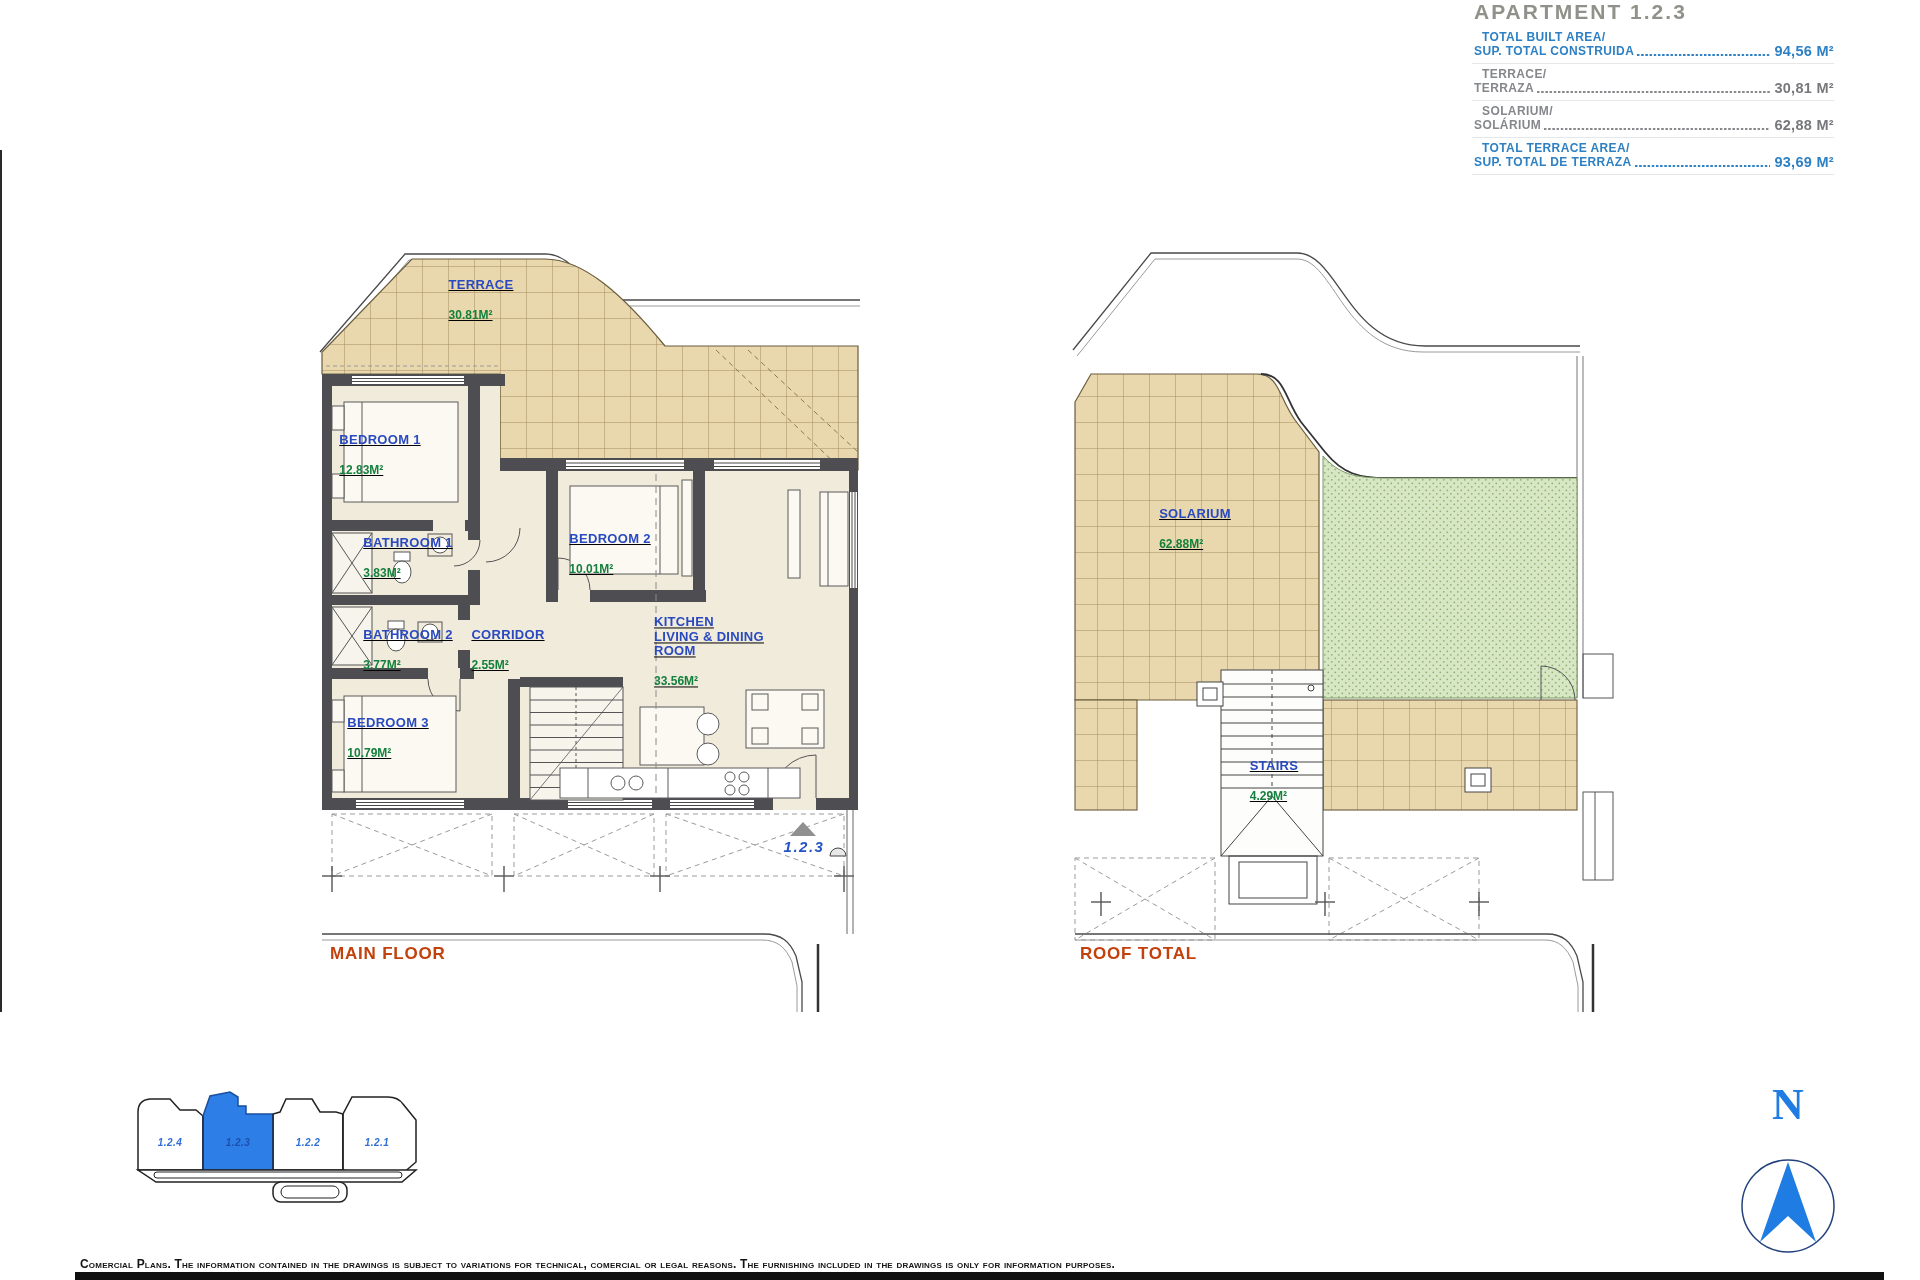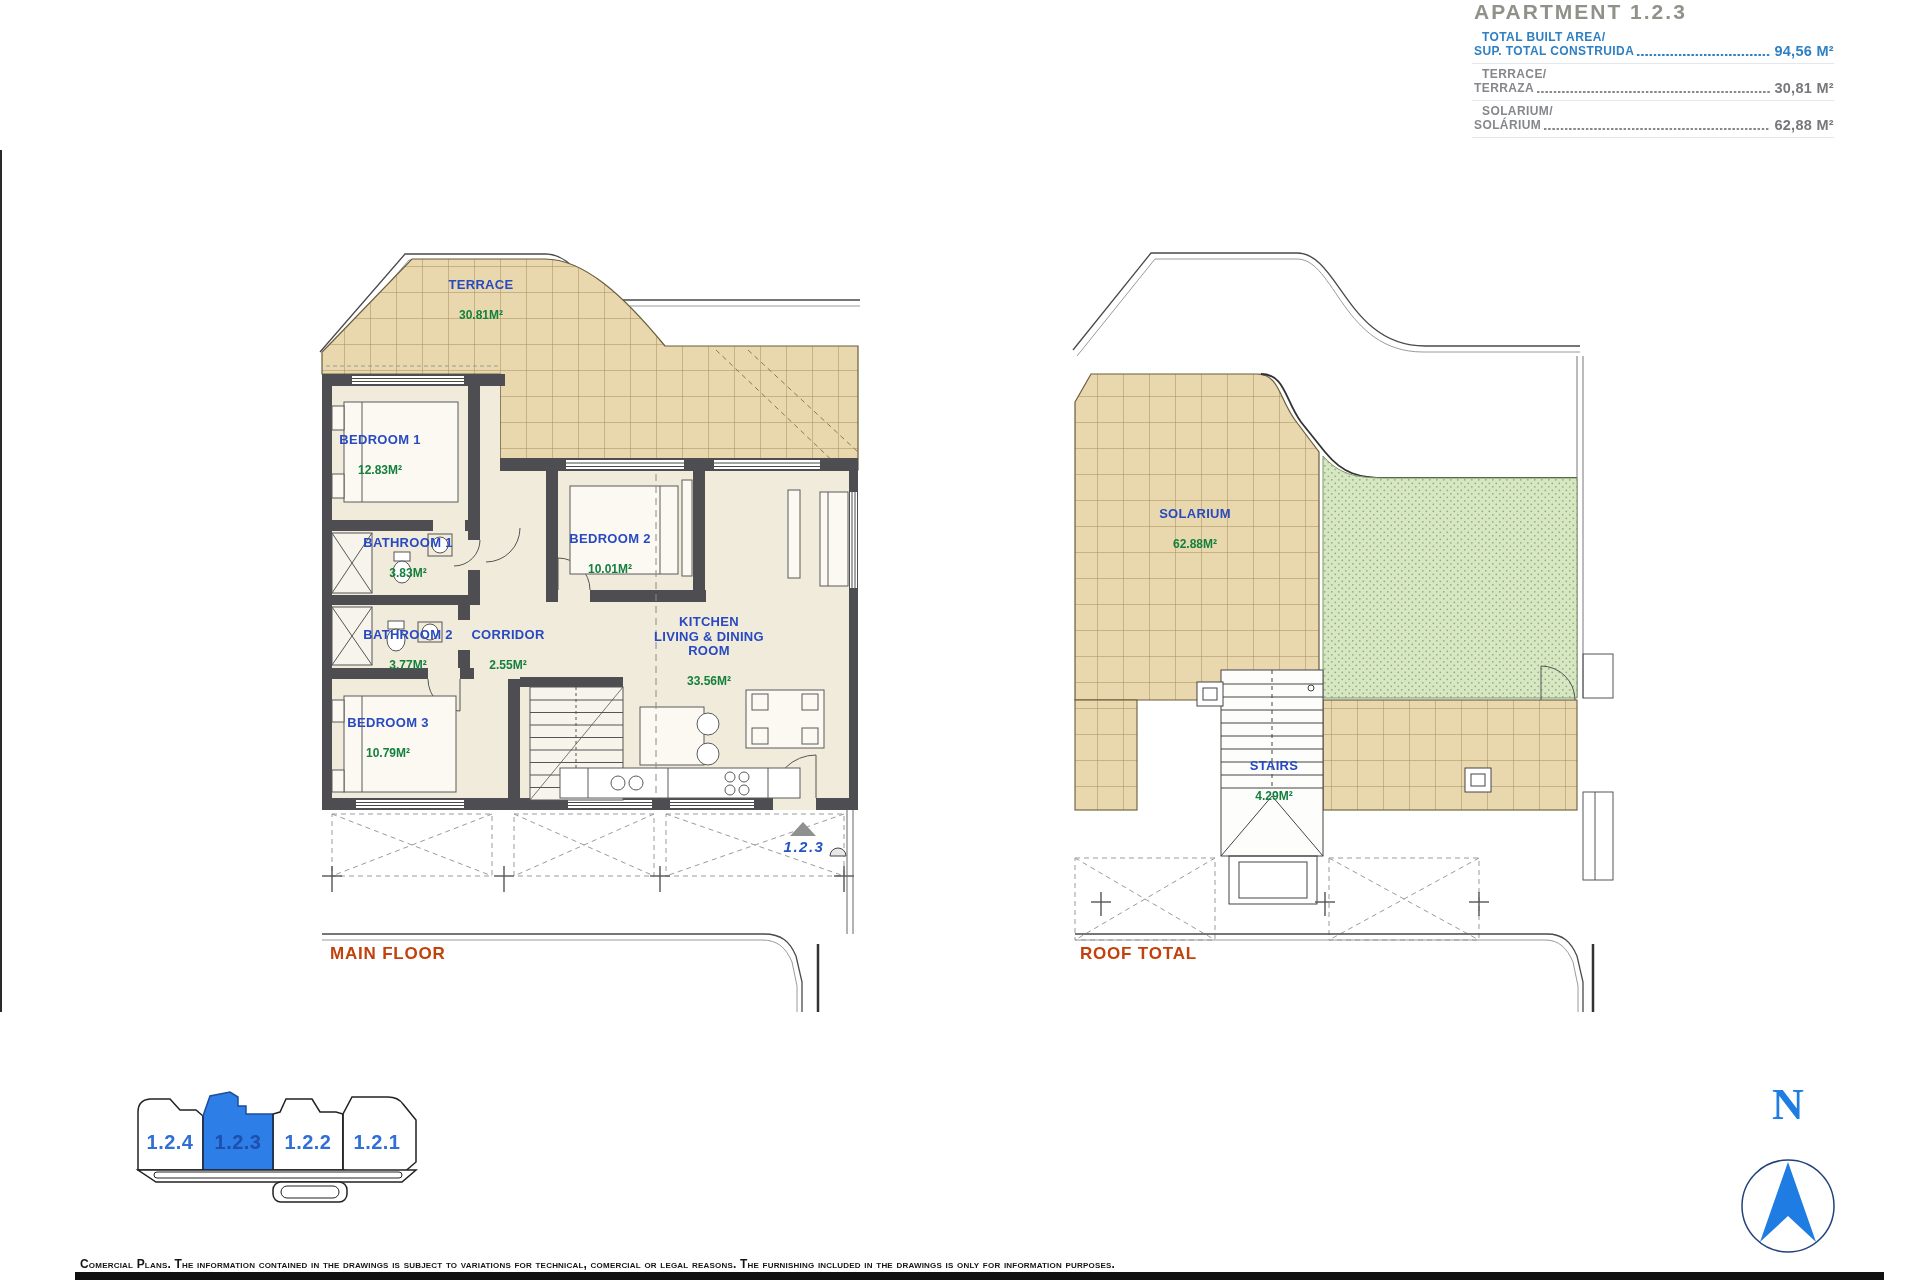--- a/index.html
+++ b/index.html
@@ -17,30 +17,30 @@
   .hrow.gray .val{color:#77787c;}
   .leader{flex:1 1 auto;height:6px;margin:0 4px 1px 3px;
     background-image:radial-gradient(circle at 1.2px 3px, currentColor 1px, rgba(0,0,0,0) 1.3px);
     background-size:4.2px 6px;background-repeat:repeat-x;}
 
   
   .plan{position:absolute;width:545px;height:800px;}
   #main-plan{left:318px;top:240px;}
   #roof-plan{left:1071px;top:240px;}
   .plan svg{position:absolute;left:0;top:0;width:545px;height:800px;}
-  .room-label{position:absolute;transform:translate(-50%,-50%);text-align:center;line-height:1.12;white-space:nowrap;z-index:3;}
+  .room-label{position:absolute;transform:translate(-50%,-50%);text-align:left;line-height:1.12;white-space:nowrap;z-index:3;text-decoration:underline;}
   .room-label .rn{color:#2849c0;font-weight:700;font-size:13px;letter-spacing:.3px;display:block;}
   .room-label .ra{color:#15803d;font-weight:700;font-size:12px;display:block;margin-top:16px;}
   .caption{position:absolute;color:#c2410c;font-size:17px;font-weight:700;letter-spacing:.8px;z-index:3;white-space:nowrap;}
   .entr{position:absolute;transform:translate(-50%,-50%);color:#2553c8;font-weight:700;font-style:italic;font-size:15px;letter-spacing:1.5px;z-index:3;}
 
   
   #key-plan{position:absolute;left:132px;top:1084px;width:290px;height:122px;}
   #key-plan svg{position:absolute;left:0;top:0;}
-  .ku{position:absolute;transform:translate(-50%,-50%);font-weight:700;font-size:20px;letter-spacing:.5px;color:#2f6fd6;z-index:2;}
+  .ku{position:absolute;transform:translate(-50%,-50%);font-weight:700;font-style:italic;font-size:10px;letter-spacing:.5px;color:#2f6fd6;z-index:2;}
   .ku.active{color:#1d4fae;}
 
   
   #compass{position:absolute;left:1738px;top:1082px;width:100px;height:178px;}
   #compass svg{position:absolute;left:0;top:0;}
   .north-n{position:absolute;left:50px;top:22px;transform:translate(-50%,-50%);color:#1e7ce2;
     font-family:"Liberation Serif", serif;font-weight:700;font-size:44px;z-index:2;}
 
   
   #disclaimer{position:absolute;left:80px;top:1257px;width:1500px;color:#141414;
@@ -70,20 +70,28 @@
           <span class="leader"></span>
           <span class="val">30,81 M²</span>
         </div>
     </div>
     <div class="hrow gray">
       <div class="l1">SOLARIUM/</div>
       <div class="l2">
           <span>SOLÁRIUM</span>
           <span class="leader"></span>
           <span class="val">62,88 M²</span>
+        </div>
+    </div>
+    <div class="hrow blue">
+      <div class="l1">TOTAL TERRACE AREA/</div>
+      <div class="l2">
+          <span>SUP. TOTAL DE TERRAZA</span>
+          <span class="leader"></span>
+          <span class="val">93,69 M²</span>
         </div>
     </div>
   </div>
 
   <div class="plan" id="main-plan">
     <svg viewBox="0 0 545 800">
       <defs>
         <pattern id="tiles" width="26" height="26" patternUnits="userSpaceOnUse">
           <rect width="26" height="26" fill="#e9d8ae"></rect>
           <path d="M26 0H0V26" fill="none" stroke="#a48c5a" stroke-width="1"></path>

